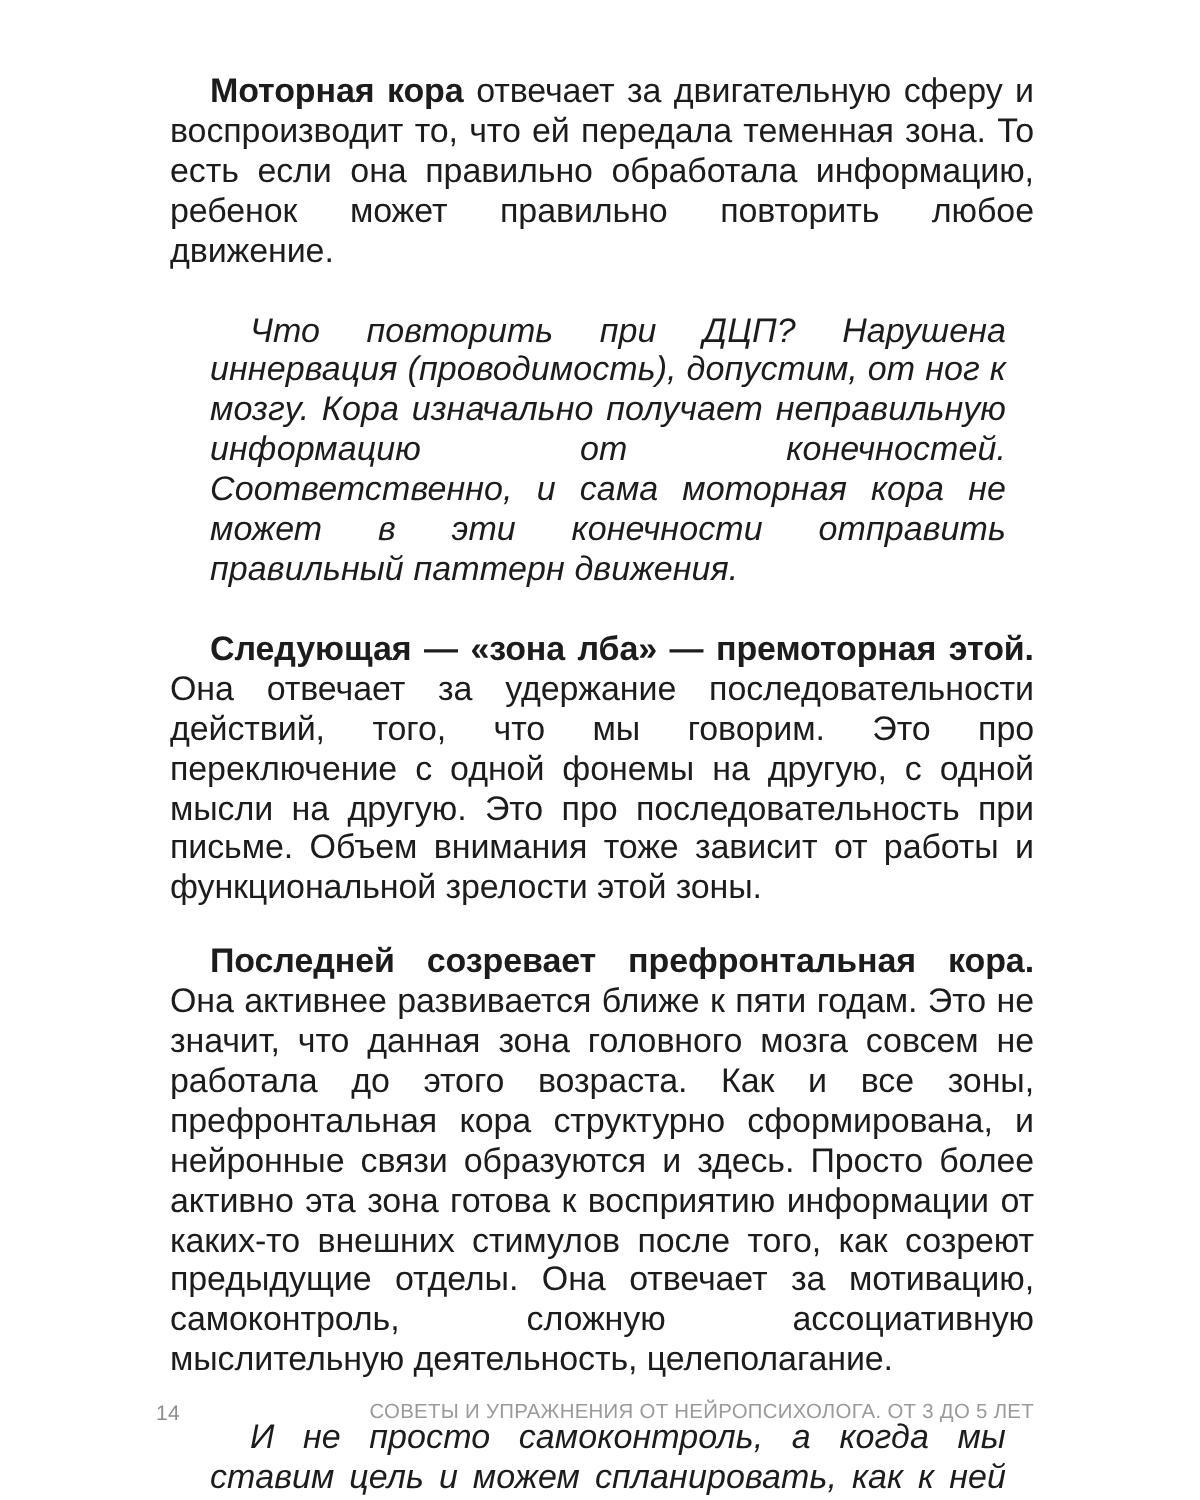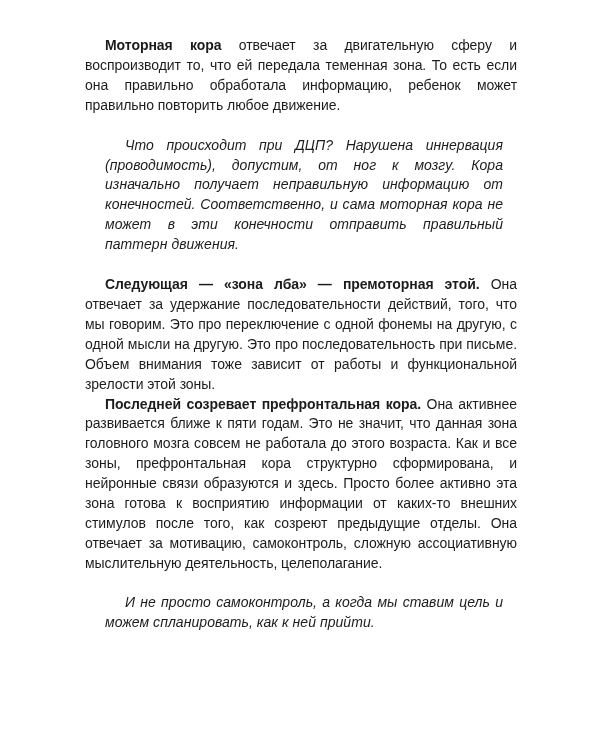--- a/index.html
+++ b/index.html
@@ -30,36 +30,36 @@
   .text-column {
     position: absolute;
     left: 85px;
     top: 36px;
     width: 432px;
   }
 
   p {
     margin: 0;
     padding: 0;
-    font-size: 14px;
+    font-size: 17px;
     line-height: 19.9px;
     text-align: justify;
     text-justify: inter-word;
     letter-spacing: -0.05px;
   }
 
   
   p.body-par {
     text-indent: 20px;
     margin-bottom: 0;
   }
 
   
   p.body-par.tight {
-    margin-top: 0;
+    margin-top: 17px;
   }
 
   
   p.quote-par {
     font-style: italic;
     margin-left: 20px;
     margin-right: 14px;
     text-indent: 20px;
     letter-spacing: 0.05px;
   }
@@ -102,34 +102,38 @@
 <body>
 
 <div class="page">
 
   <div class="text-column">
 
     <p class="body-par"><span class="lead">Моторная кора</span><span> отвечает за двигательную сферу и воспроизводит то, что ей передала теменная зона. То есть если она правильно обработала информацию, ребенок может правильно повторить любое движение.</span></p>
 
     <div class="gap-lg"></div>
 
-    <p class="quote-par">Что происходит при ДЦП? Нарушена иннервация (проводимость), допустим, от ног к мозгу. Кора изначально получает неправильную информацию от конечностей. Соответственно, и сама моторная кора не может в эти конечности отправить правильный паттерн движения.</p>
+    <p class="quote-par">Что повторить при ДЦП? Нарушена иннервация (проводимость), допустим, от ног к мозгу. Кора изначально получает неправильную информацию от конечностей. Соответственно, и сама моторная кора не может в эти конечности отправить правильный паттерн движения.</p>
 
     <div class="gap-lg"></div>
 
     <p class="body-par"><span class="lead">Следующая — «зона лба» — премоторная этой.</span><span> Она отвечает за удержание последовательности действий, того, что мы говорим. Это про переключение с одной фонемы на другую, с одной мысли на другую. Это про последовательность при письме. Объем внимания тоже зависит от работы и функциональной зрелости этой зоны.</span></p>
 
     <p class="body-par tight"><span class="lead">Последней созревает префронтальная кора.</span><span> Она активнее развивается ближе к пяти годам. Это не значит, что данная зона головного мозга совсем не работала до этого возраста. Как и все зоны, префронтальная кора структурно сформирована, и нейронные связи образуются и здесь. Просто более активно эта зона готова к восприятию информации от каких-то внешних стимулов после того, как созреют предыдущие отделы. Она отвечает за мотивацию, самоконтроль, сложную ассоциативную мыслительную деятельность, целеполагание.</span></p>
 
     <div class="gap-md"></div>
 
     <p class="quote-par">И не просто самоконтроль, а когда мы ставим цель и можем спланировать, как к ней прийти.</p>
 
     <div class="gap-md"></div>
 
 
     <div class="gap-md"></div>
 
 
   </div>
 
+  <div class="footer">
+    <span class="footer-page-number">14</span>
+    <span class="footer-running-head">СОВЕТЫ И УПРАЖНЕНИЯ ОТ НЕЙРОПСИХОЛОГА. ОТ 3 ДО 5 ЛЕТ</span>
+  </div>
 
 </div>
 
 </body></html>

